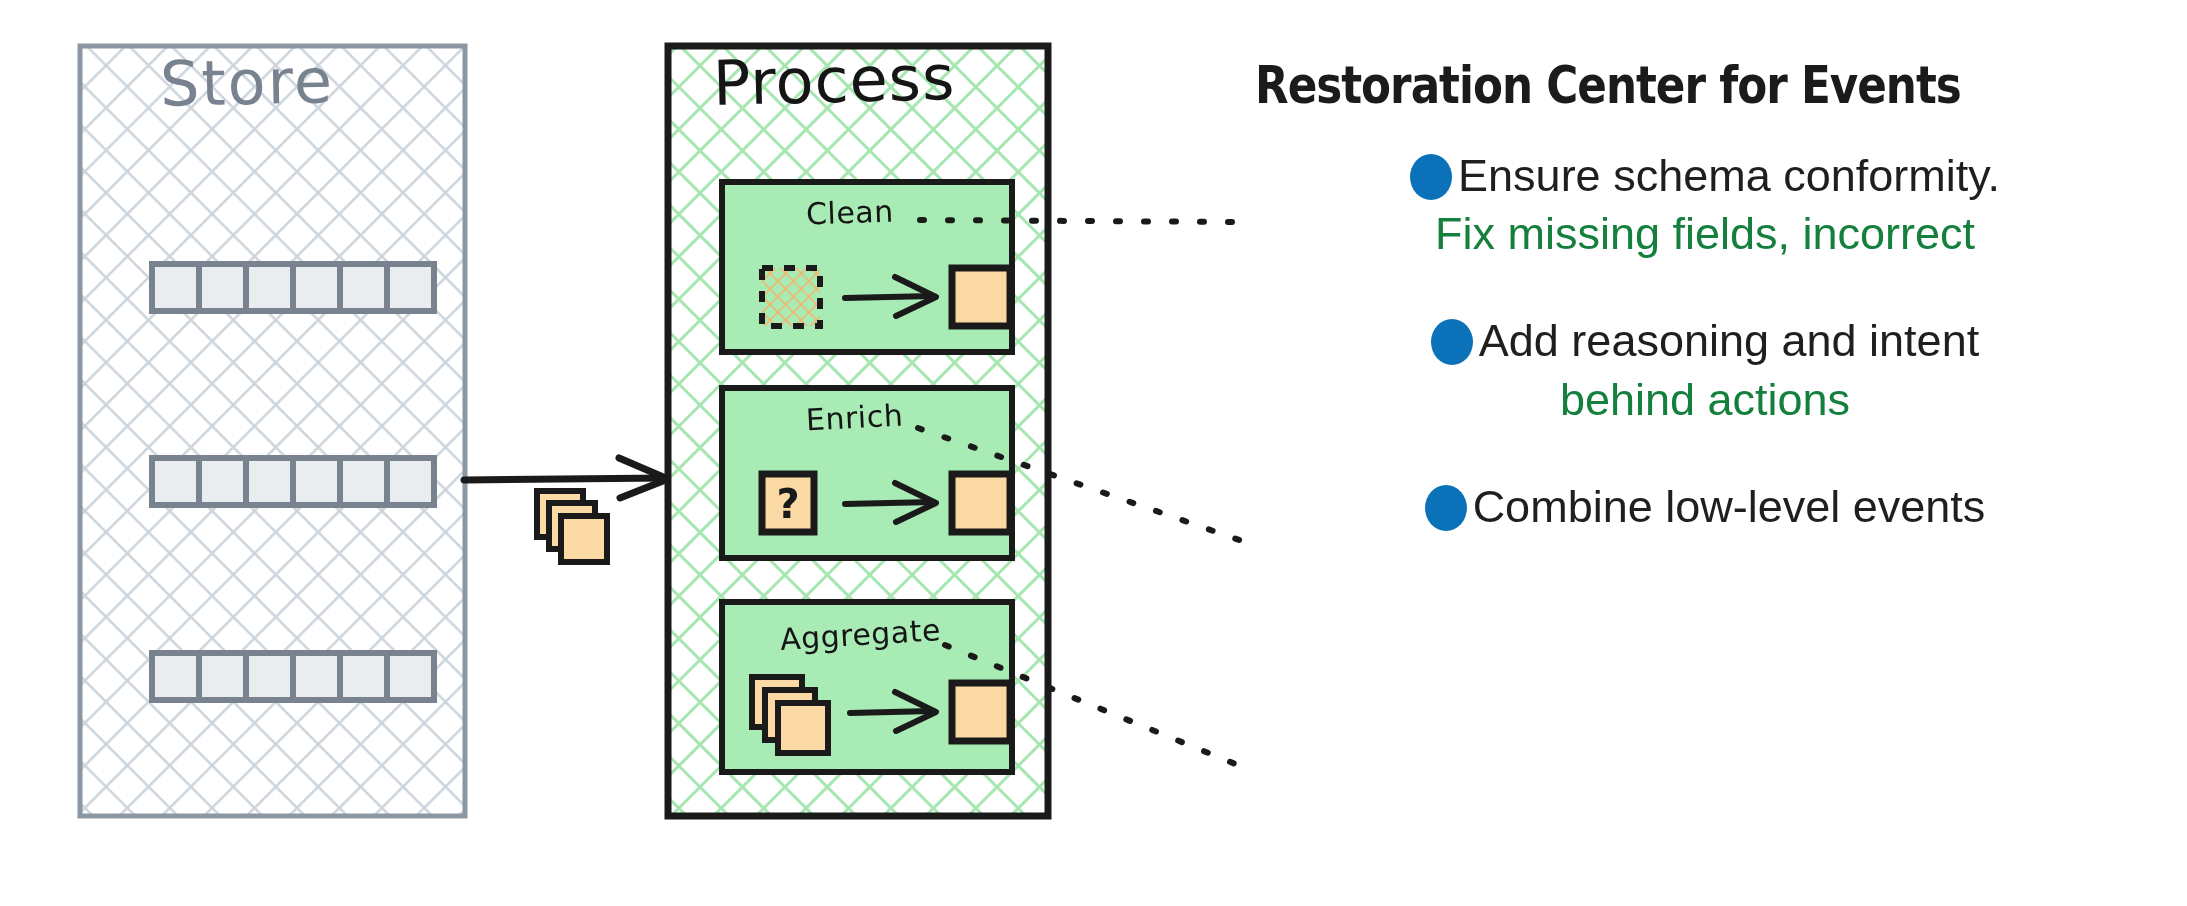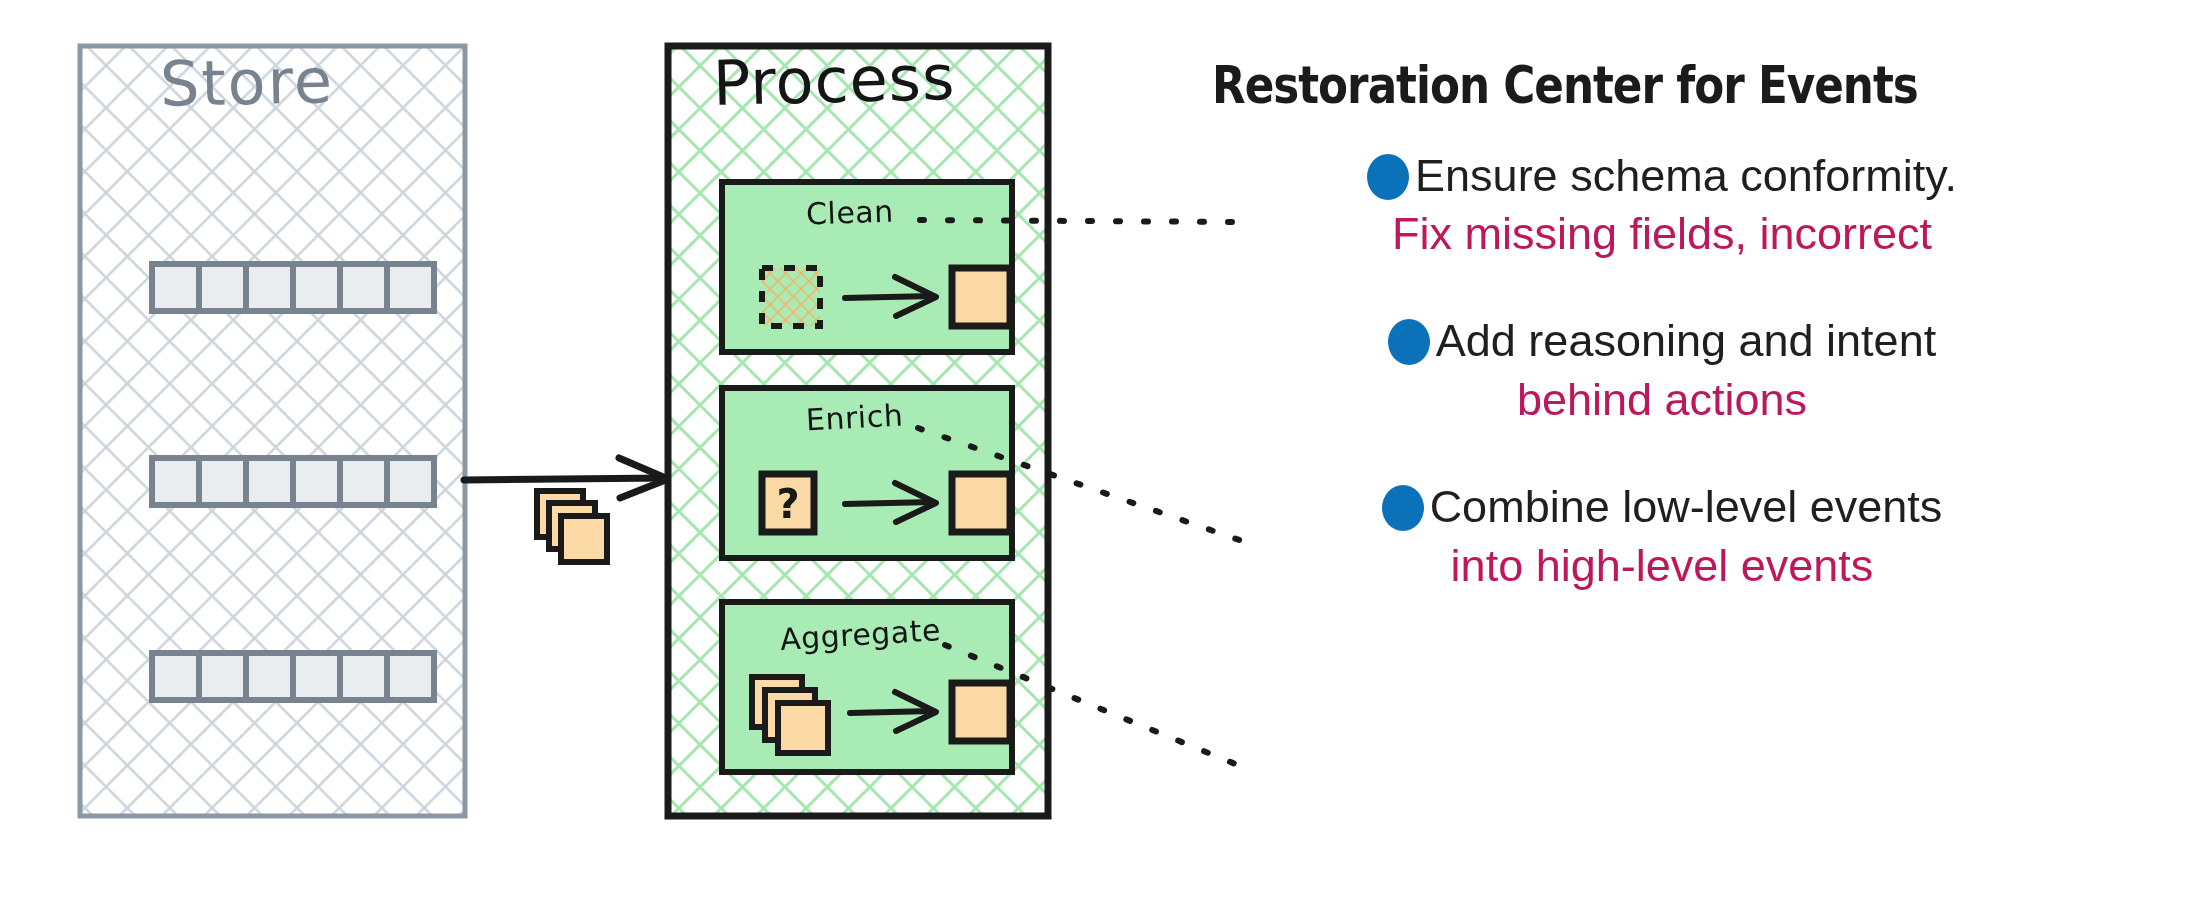--- a/index.html
+++ b/index.html
@@ -4,21 +4,21 @@
 <style>
   html,body{margin:0;padding:0;background:#ffffff;}
   body{
     width:2187px;height:906px;position:relative;overflow:hidden;
     font-family:"Liberation Sans", sans-serif;
   }
   #stage{position:absolute;left:0;top:0;width:2187px;height:906px;}
   #stage svg.layer{position:absolute;left:0;top:0;width:2187px;height:906px;overflow:visible;}
 
   
-  .panel{position:absolute;left:1212px;top:58px;width:900px;}
+  .panel{position:absolute;left:1255px;top:58px;width:900px;}
   .panel-title{
     font-family:"DejaVu Sans", sans-serif;
     font-weight:700;
     font-size:52px;
     letter-spacing:-1.2px;
     color:#1b1b1b;
     transform:scaleX(.84);
     transform-origin:left center;
     white-space:nowrap;
     line-height:1.05;
@@ -30,21 +30,21 @@
     display:inline-block;width:42px;height:46px;border-radius:50%;
     background:#0b72b9;vertical-align:-9px;margin-right:6px;
   }
   .btext{
     font-family:"Liberation Sans", sans-serif;
     font-size:45px;color:#1f1f1f;line-height:1.22;
     transform-origin:left top;display:inline;
   }
   .bline{
     font-family:"Liberation Sans", sans-serif;
-    font-size:45px;color:#be185d;line-height:1.22;
+    font-size:45px;color:#15803d;line-height:1.22;
     display:block;margin-top:4px;
   }
   .bfirst{display:block;white-space:nowrap;}
 
   
   .hand{
     font-family:"DejaVu Sans", sans-serif;
     position:absolute;white-space:nowrap;
   }
   .store-label{
@@ -214,19 +214,18 @@
         <span class="bfirst">
           <span class="dot"></span><span class="btext">Add reasoning and intent</span>
         </span>
         <span class="bline">behind actions</span>
       </div>
 
       <div class="bullet">
         <span class="bfirst">
           <span class="dot"></span><span class="btext">Combine low-level events</span>
         </span>
-        <span class="bline">into high-level events</span>
       </div>
 
     </div>
   </div>
 
 </div>
 
 </body></html>

